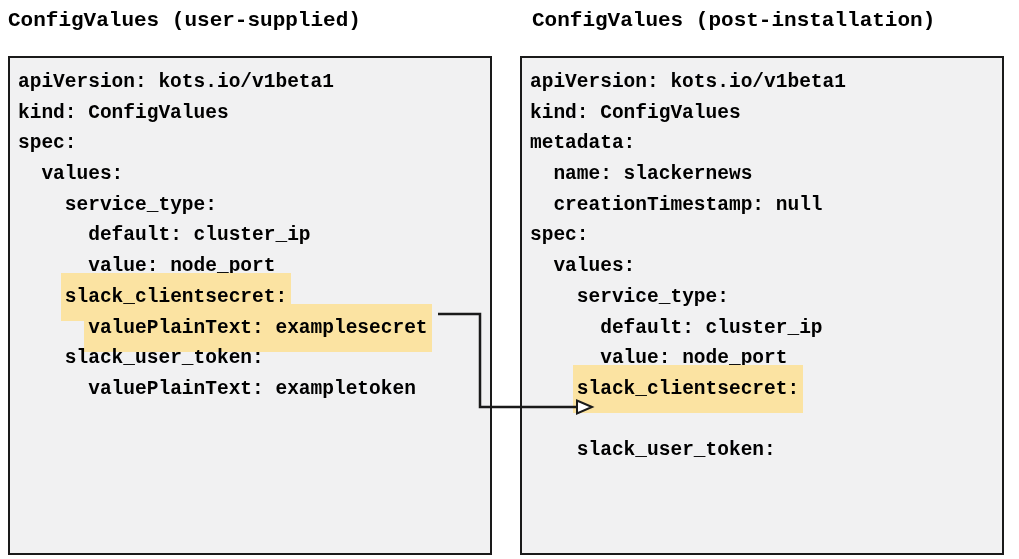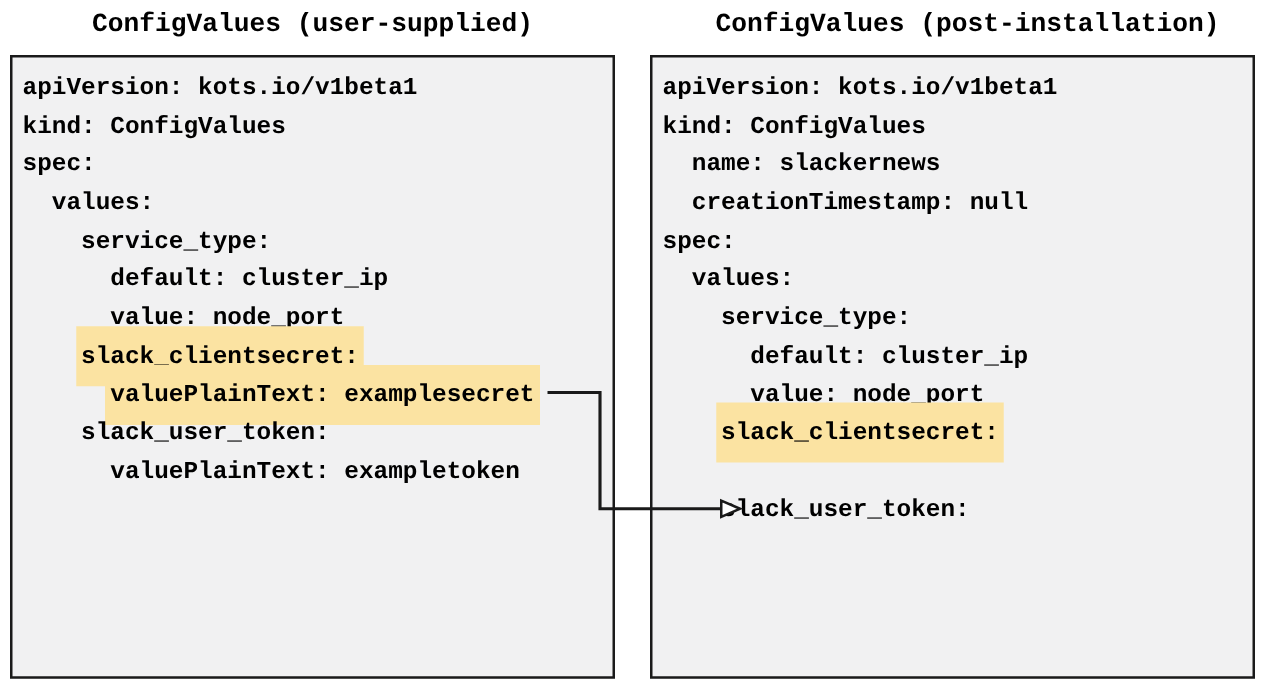--- a/index.html
+++ b/index.html
@@ -14,32 +14,31 @@
     background: #ffffff;
     overflow: hidden;
     font-family: "Liberation Mono", "DejaVu Sans Mono", monospace;
   }
   .stage { position: relative; width: 1019px; height: 559px; }
 
   .panel-title {
     position: absolute;
     top: 9px;
     width: 484px;
-    text-align: center;
     font-size: 21px;
     font-weight: bold;
     color: var(--text);
     white-space: pre;
   }
   .title-left  { left: 8px; }
   .title-right { left: 532px; }
 
   .panel {
     position: absolute;
-    top: 44px;
+    top: 56px;
     width: 484px;
     height: 499px;
     background: var(--panel-bg);
     border: 2px solid var(--border);
     padding: 9px 4px 0 8px;
   }
   .panel-left  { left: 8px; }
   .panel-right { left: 520px; }
 
   .yaml-line {
@@ -82,20 +81,21 @@
       <div class="yaml-line"><span>      </span><span>value: node_port</span></div>
       <div class="yaml-line"><span>    </span><span class="hl">slack_clientsecret:</span></div>
       <div class="yaml-line"><span>      </span><span class="hl">valuePlainText: examplesecret</span></div>
       <div class="yaml-line"><span>    </span><span>slack_user_token:</span></div>
       <div class="yaml-line"><span>      </span><span>valuePlainText: exampletoken</span></div>
     </div>
 
   <div class="panel panel-right">
       <div class="yaml-line"><span></span><span>apiVersion: kots.io/v1beta1</span></div>
       <div class="yaml-line"><span></span><span>kind: ConfigValues</span></div>
+      <div class="yaml-line"><span></span><span>metadata:</span></div>
       <div class="yaml-line"><span>  </span><span>name: slackernews</span></div>
       <div class="yaml-line"><span>  </span><span>creationTimestamp: null</span></div>
       <div class="yaml-line"><span></span><span>spec:</span></div>
       <div class="yaml-line"><span>  </span><span>values:</span></div>
       <div class="yaml-line"><span>    </span><span>service_type:</span></div>
       <div class="yaml-line"><span>      </span><span>default: cluster_ip</span></div>
       <div class="yaml-line"><span>      </span><span>value: node_port</span></div>
       <div class="yaml-line"><span>    </span><span class="hl">slack_clientsecret:</span></div>
       <div class="yaml-line"><span>      </span></div>
       <div class="yaml-line"><span>    </span><span>slack_user_token:</span></div>

